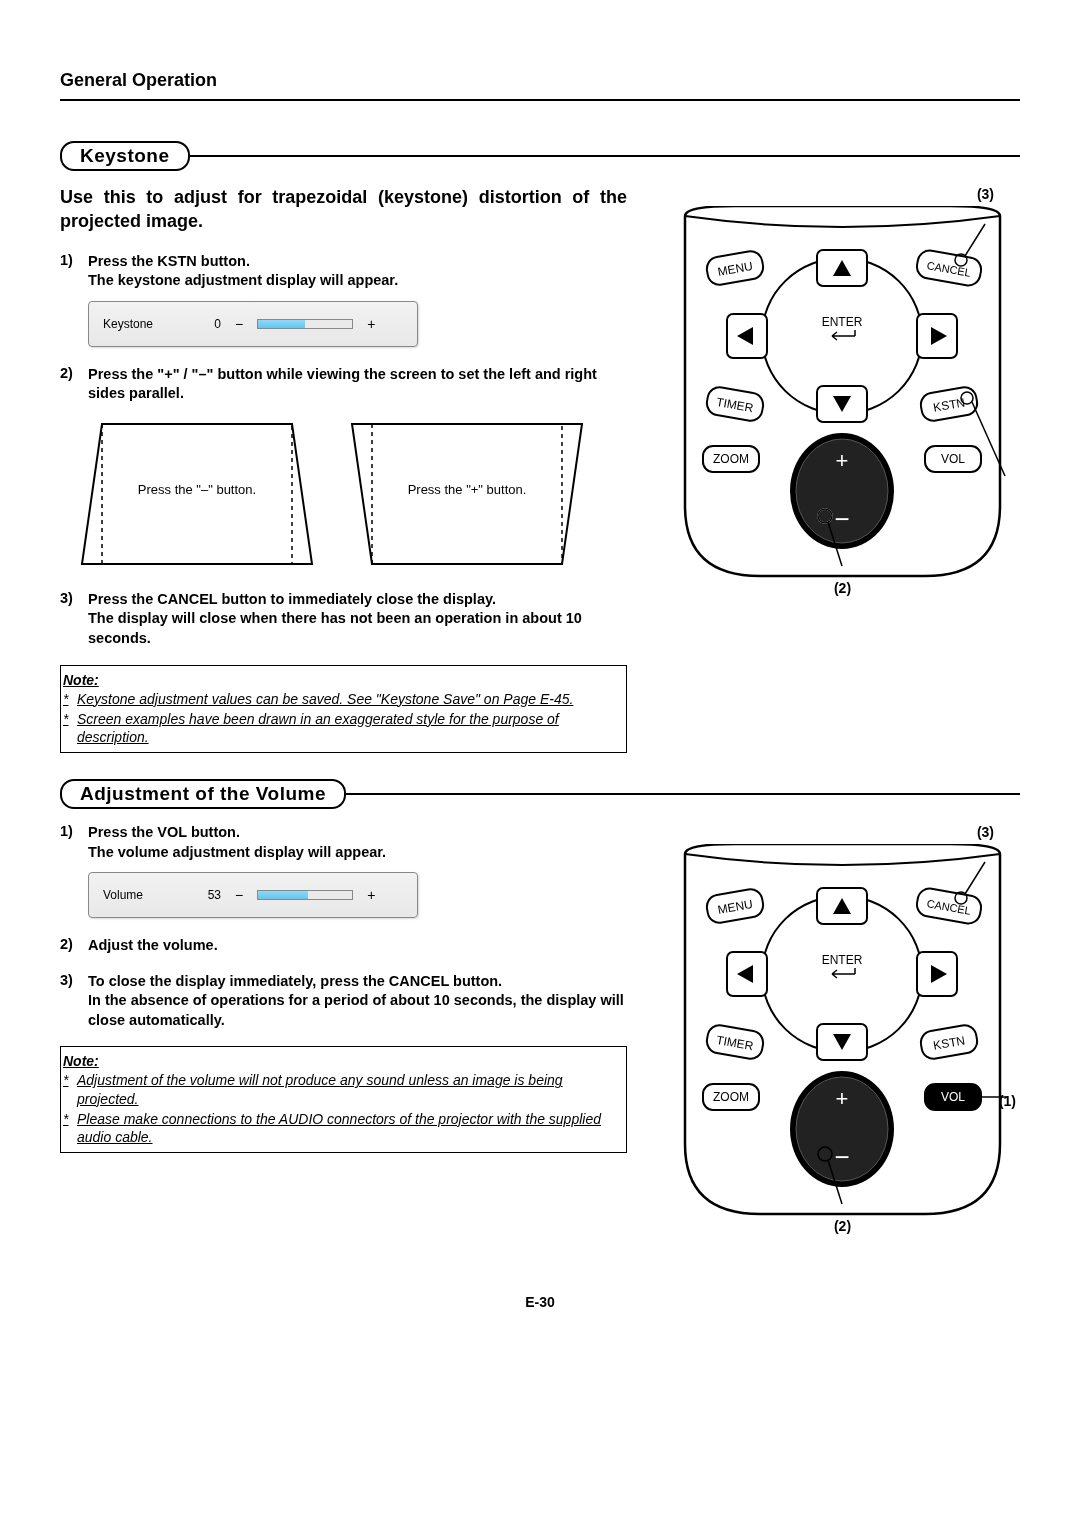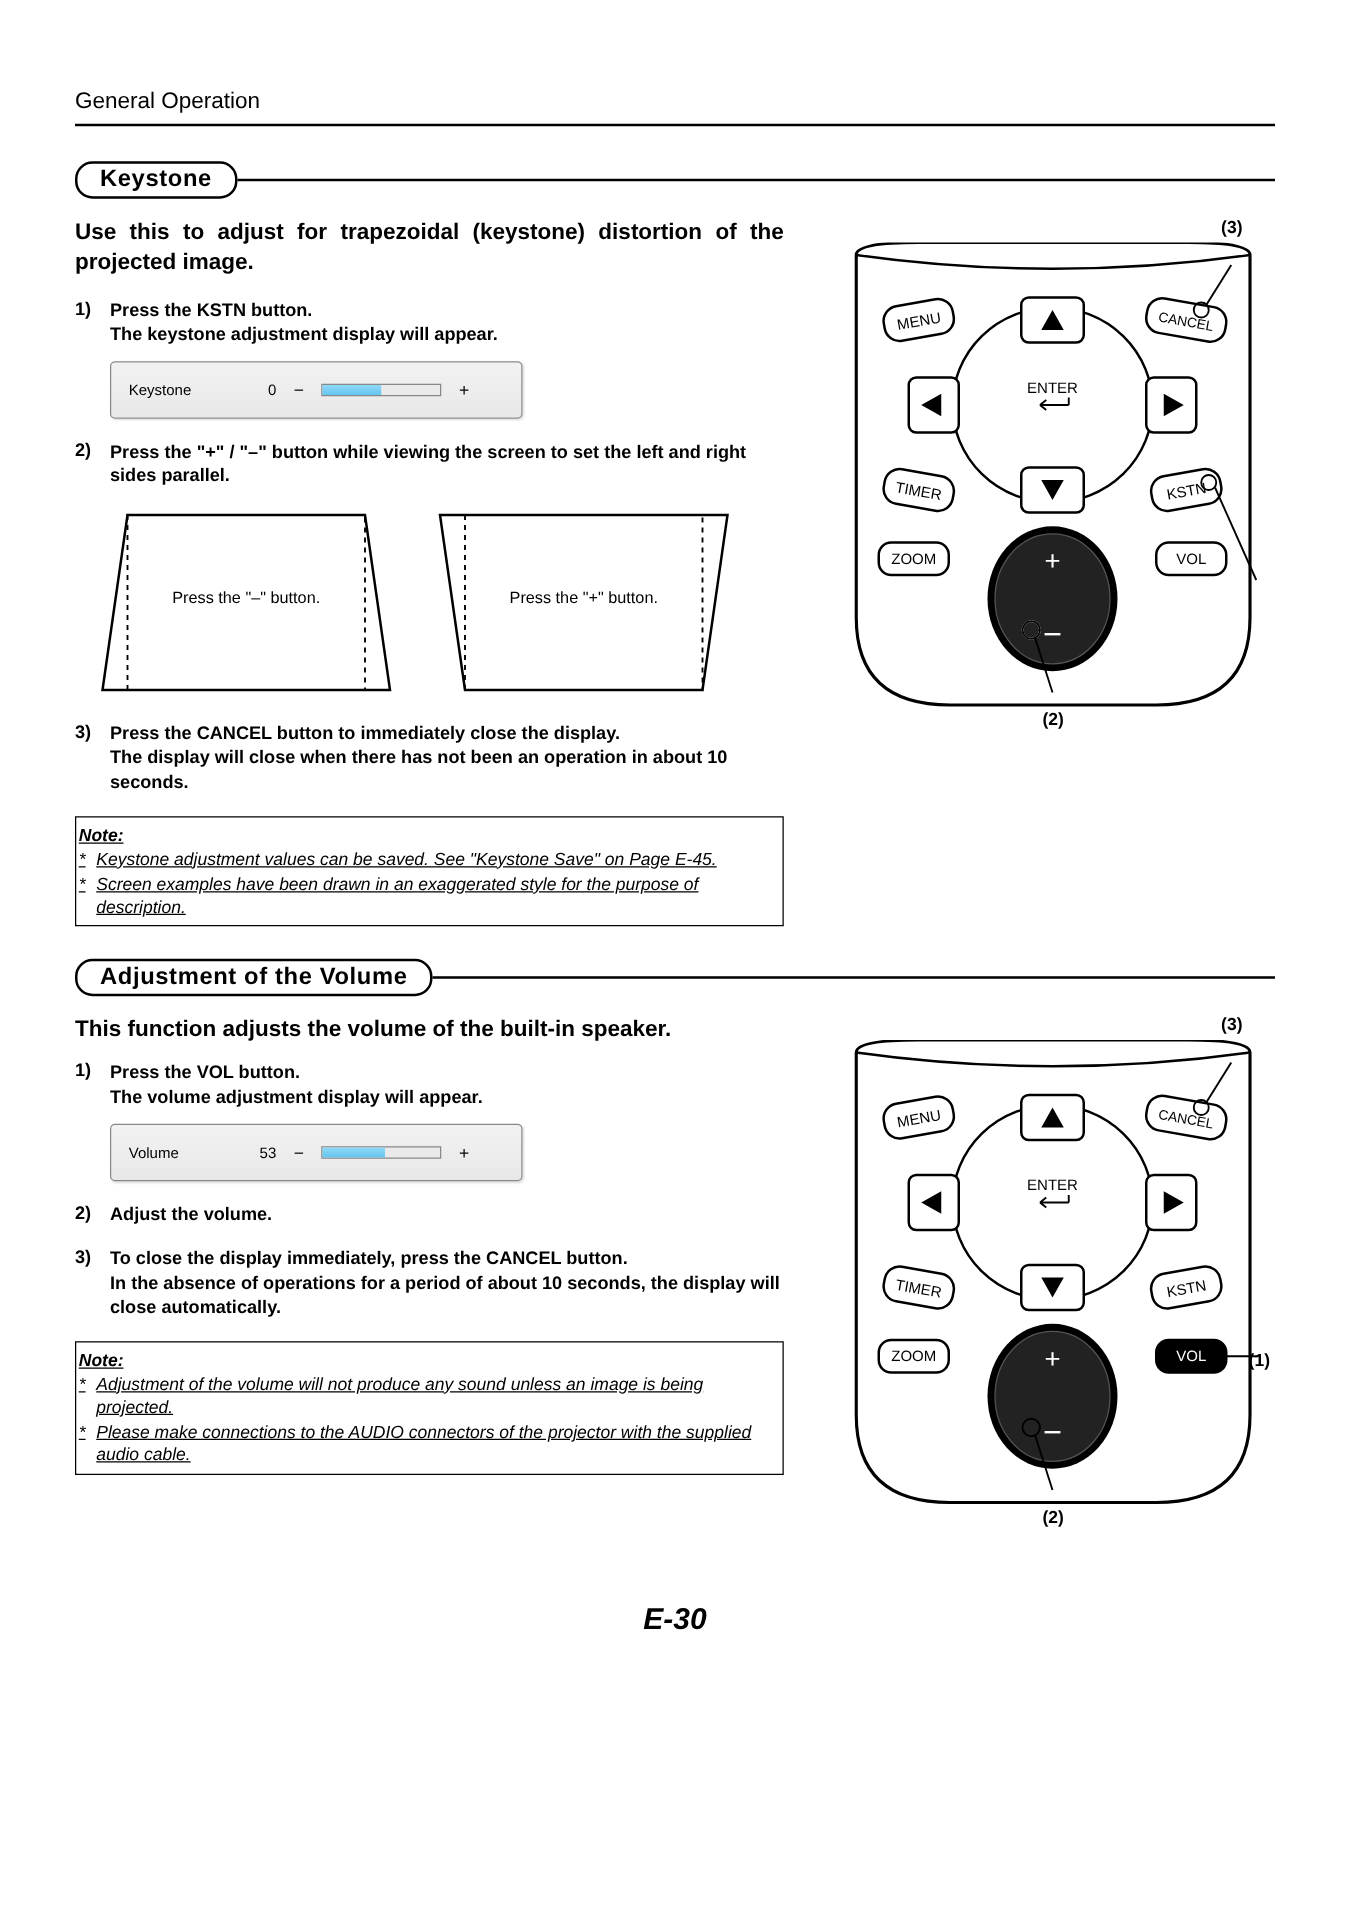--- a/index.html
+++ b/index.html
@@ -6,25 +6,25 @@
   body {
     background: #fff;
     font-family: Arial, Helvetica, sans-serif;
     font-size: 15px;
     color: #000;
     width: 1080px;
     margin: 0 auto;
     padding: 70px 60px 40px 60px;
   }
   .header-title {
-    font-weight: normal;
+    font-weight: bold;
     font-size: 18px;
     padding-bottom: 8px;
     border-bottom: 2px solid #000;
-    margin-bottom: 28px;
+    margin-bottom: 40px;
   }
   .section-header {
     display: flex;
     align-items: center;
     margin-bottom: 14px;
   }
   .pill {
     border: 2px solid #000;
     border-radius: 14px;
     padding: 2px 18px;
@@ -114,23 +114,22 @@
     font-weight: bold; font-size: 14px;
   }
   .remote-wrap {
     position: relative;
     width: 355px;
     height: 380px;
   }
   .remote-wrap svg { width: 100%; height: 100%; }
   .page-num {
     text-align: center;
-    font-style: italic;
     font-weight: bold;
-    font-size: 24px;
+    font-size: 14px;
     margin-top: 60px;
   }
   .justify { text-align: justify; }
 </style>
 </head>
 <body>
 
 <div class="header-title">General Operation</div>
 
 <div class="section-header">
@@ -296,21 +295,20 @@
 <div style="height:26px;"></div>
 
 <div class="section-header">
   <div class="pill">Adjustment of the Volume</div>
   <div class="pill-line"></div>
 </div>
 
 <div class="two-col">
   <div class="left-col">
 
-    <div class="intro" style="margin-bottom:14px;">This function adjusts the volume of the built-in speaker.</div>
 
     <div class="step-group">
       <div class="step">
         <div class="step-num">1)</div>
         <div class="step-body">
           <span class="step-title">Press the VOL button.</span><br>
           <span class="step-desc">The volume adjustment display will appear.</span>
         </div>
       </div>
 

